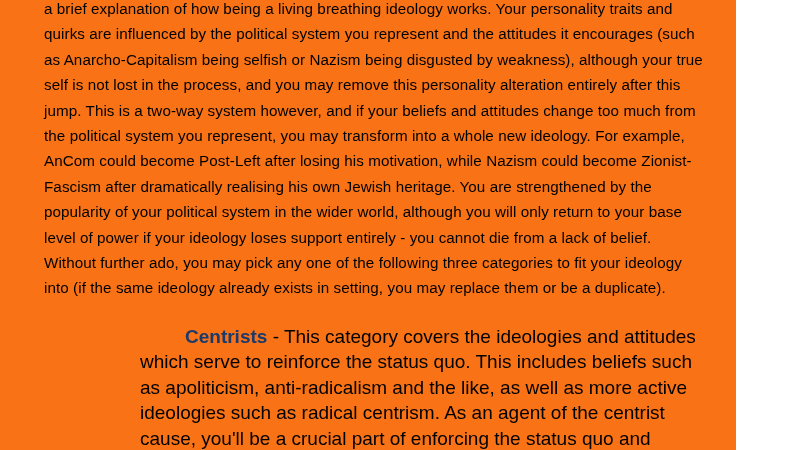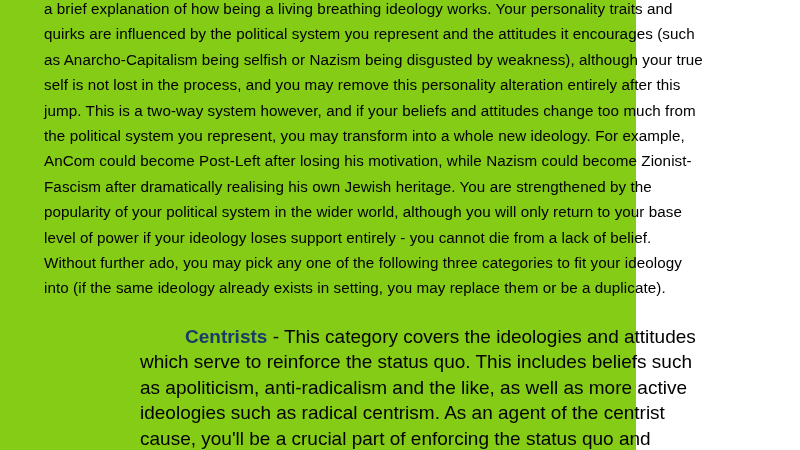--- a/index.html
+++ b/index.html
@@ -9,23 +9,23 @@
   }
   body {
     width: 800px;
     height: 450px;
     overflow: hidden;
     font-family: "Liberation Sans", sans-serif;
     color: #000000;
   }
   .page {
     position: relative;
-    width: 636px;
+    width: 736px;
     height: 450px;
-    background: #84cc16;
+    background: #f97316;
     box-sizing: border-box;
     padding: 0 96px 0 44px;
   }
   .body-text {
     position: absolute;
     top: -4px;
     left: 44px;
     width: 660px;
     font-size: 15.2px;
     line-height: 25.4px;

